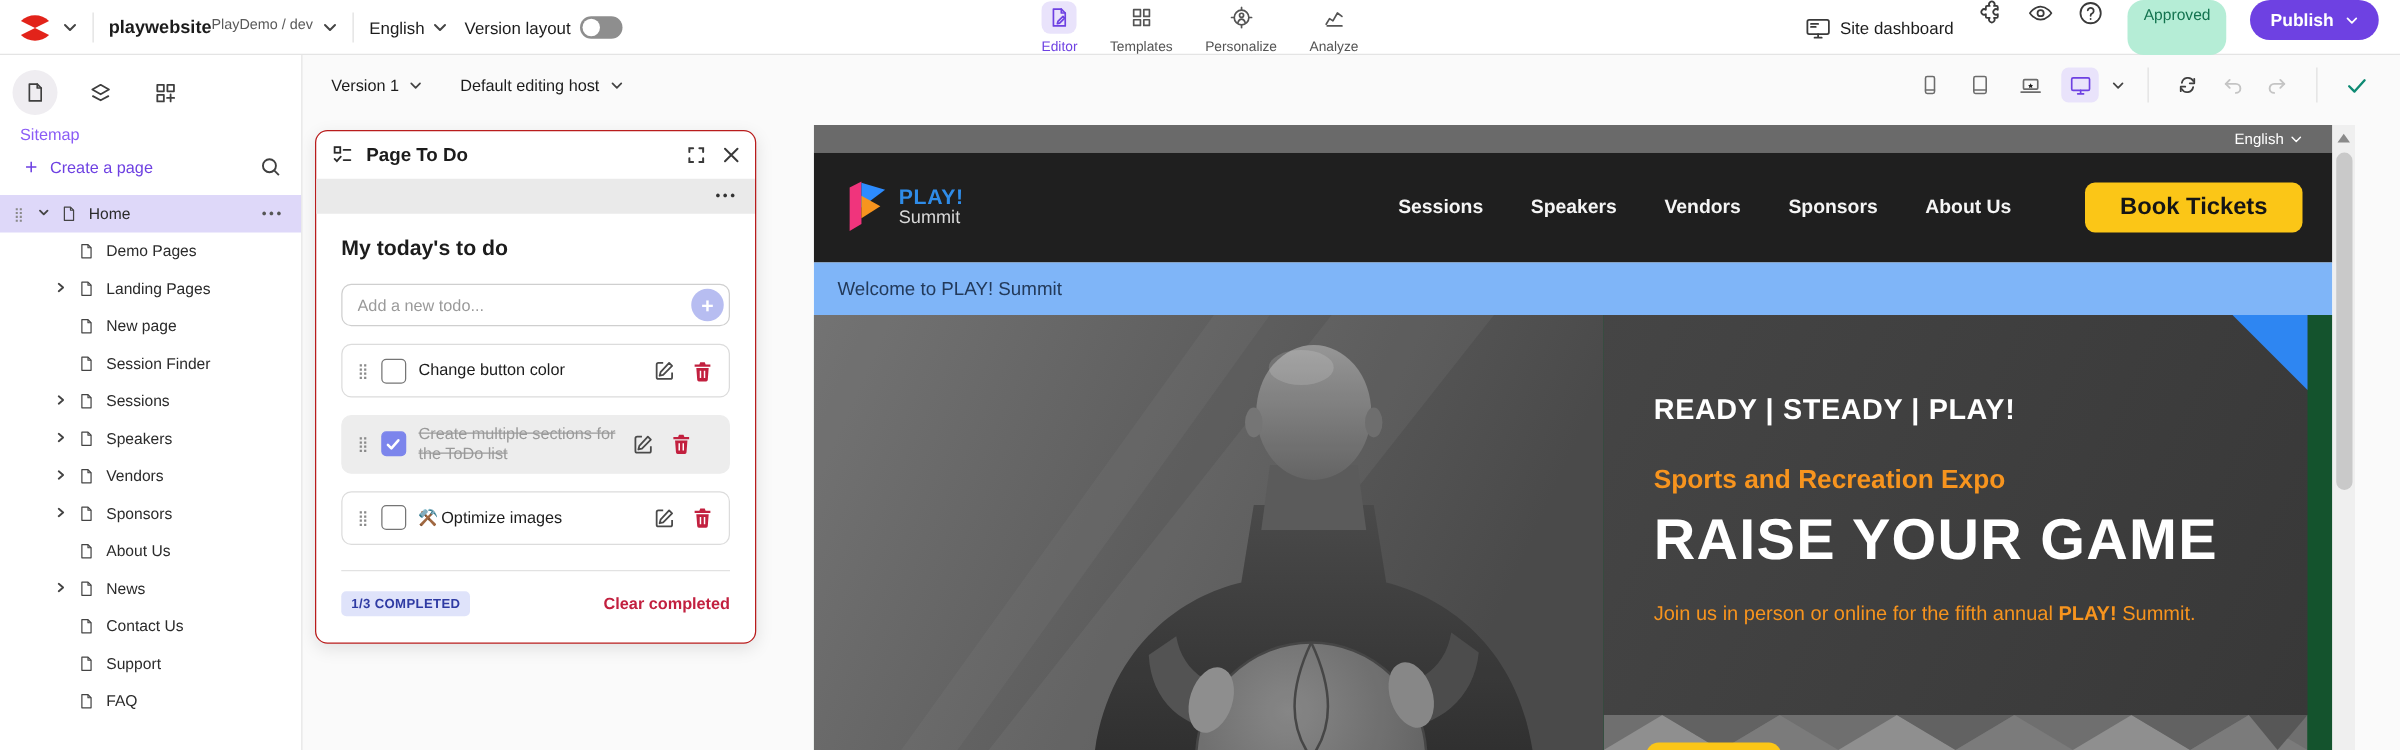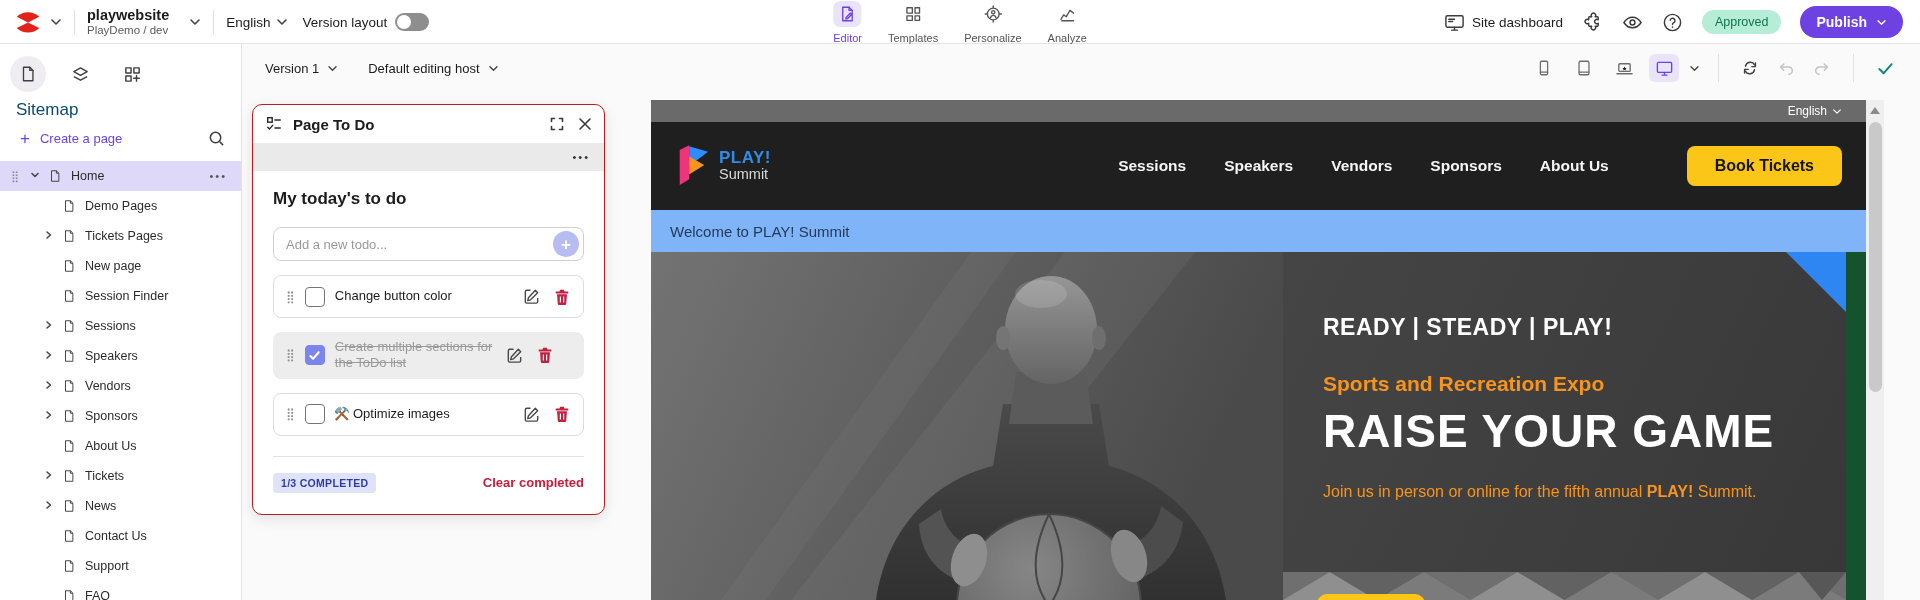--- a/index.html
+++ b/index.html
@@ -8,51 +8,51 @@
     --banner-blue:#7FB5F8; --card-dark:#3D3D3D; --yellow:#FBC617;
   }
   *{box-sizing:border-box;margin:0;padding:0}
   html,body{width:1920px;height:600px;overflow:hidden;font-family:"Liberation Sans",sans-serif;background:#FAFAFA;color:var(--ink)}
   svg{display:block}
 
   
   .topbar{position:absolute;left:0;top:0;width:1920px;height:44px;background:#fff;border-bottom:1px solid var(--border);z-index:30}
   .topbar-left{position:absolute;left:14px;top:0;height:44px;display:flex;align-items:center}
   .vdiv{width:1px;height:24px;background:#E0E0E0;margin:0 12px}
-  .site-block{display:flex;flex-direction:column;line-height:1.15;margin-right:20px}
+  .site-block{display:flex;flex-direction:row;line-height:1.15;margin-right:8px}
   .site-name{font-size:14.5px;font-weight:700}
   .site-context{font-size:11.5px;color:#5A5A5A}
   .chev{stroke:#444;fill:none;stroke-width:1.6;stroke-linecap:round;stroke-linejoin:round}
   .lang{font-size:13.5px;margin-right:6px}
   .shared-label{font-size:13.5px;margin:0 8px 0 14px}
   .toggle{width:34px;height:18px;border-radius:9px;background:#8E8E8E;position:relative;cursor:pointer}
   .toggle .knob{position:absolute;left:2px;top:2px;width:14px;height:14px;border-radius:50%;background:#fff}
 
   .tabs{position:absolute;left:50%;transform:translateX(-50%);top:0;height:44px;display:flex;align-items:center;gap:26px}
   .tab{display:flex;flex-direction:column;align-items:center;gap:5px;cursor:pointer;color:var(--gray-txt)}
   .tab .tab-ic{width:28px;height:26px;border-radius:7px;display:flex;align-items:center;justify-content:center}
   .tab .tab-label{font-size:11px}
   .tab.active{color:var(--purple)}
   .tab.active .tab-ic{background:var(--purple-bg)}
   .tab svg{stroke:currentColor;fill:none;stroke-width:1.5;stroke-linecap:round;stroke-linejoin:round}
 
-  .topbar-right{position:absolute;right:17px;top:0;height:44px;display:flex;align-items:center;gap:19px}
+  .topbar-right{position:absolute;right:17px;top:0;height:44px;display:flex;gap:19px}
   .dash{display:flex;align-items:center;gap:7px;font-size:13.5px;cursor:pointer}
   .tb-icon{width:21px;height:21px;stroke:#3A3A3A;fill:none;stroke-width:1.5;stroke-linecap:round;stroke-linejoin:round;cursor:pointer}
   .approved{background:#B5EDD6;color:#13734F;font-size:12.5px;padding:5px 13px;border-radius:13px}
   .publish{display:flex;align-items:center;gap:9px;background:var(--purple);color:#fff;font-size:14px;font-weight:700;height:32px;padding:0 16px;border-radius:16px;border:none;cursor:pointer}
   .publish .chev{stroke:#fff}
 
   
   .sidebar{position:absolute;left:0;top:44px;width:242px;height:556px;background:#fff;border-right:1px solid var(--border);z-index:20;overflow:hidden}
   .side-icons{display:flex;align-items:center;gap:16px;padding:12px 0 0 10px;height:48px}
   .side-ic{width:36px;height:36px;border-radius:50%;display:flex;align-items:center;justify-content:center;cursor:pointer}
   .side-ic.active{background:#EFEDF1}
   .side-ic svg{stroke:#3F3F3F;fill:none;stroke-width:1.5;stroke-linecap:round;stroke-linejoin:round}
-  .sitemap-label{font-size:17px;color:#0c4a6e;padding:8px 0 0 16px}
+  .sitemap-label{font-size:13px;color:#8b5cf6;padding:8px 0 0 16px}
   .create-row{display:flex;align-items:center;padding:10px 16px 8px 20px}
   .create-link{color:var(--purple);font-size:13px;font-weight:500;display:flex;align-items:center;gap:10px;cursor:pointer}
   .create-plus{font-size:17px;font-weight:400;line-height:1}
   .search-ic{margin-left:auto;stroke:#3F3F3F;fill:none;stroke-width:1.6;cursor:pointer}
 
   .tree{margin-top:6px}
   .trow{height:30px;display:flex;align-items:center;font-size:12.5px;color:#2B2B2B;cursor:pointer;position:relative}
   .trow.selected{background:#DED8F9}
   .handle{color:#8A8A8A;font-size:11px;width:14px;text-align:center;margin-left:8px}
   .tchev{width:16px;height:16px;margin-left:6px;flex:0 0 16px}
@@ -111,21 +111,21 @@
   .preview{position:absolute;left:651px;top:100px;width:1215px;height:500px;background:#fff;z-index:5;overflow:hidden}
   .pv-strip{height:22px;background:#6A6A6A;display:flex;align-items:center;justify-content:flex-end;padding-right:24px;color:#fff;font-size:12px;gap:5px}
   .pv-strip .chev{stroke:#fff;stroke-width:1.4}
   .pv-nav{height:88px;background:var(--nav-black);display:flex;align-items:center;padding:0 24px}
   .logo{display:flex;align-items:center;gap:10px}
   .logo-text{line-height:1.05}
   .logo-play{color:#2F8CE8;font-size:17px;font-weight:800;letter-spacing:.5px}
   .logo-summit{color:#D9D9D9;font-size:14.5px}
   .pv-menu{margin-left:auto;display:flex;align-items:center;gap:38px}
   .pv-link{color:#F5F5F5;font-size:15.5px;font-weight:700;cursor:pointer;white-space:nowrap}
-  .book-btn{margin-left:40px;background:var(--yellow);color:#151515;font-size:16px;font-weight:700;height:40px;padding:0 28px;border-radius:8px;border:none;cursor:pointer}
+  .book-btn{margin-left:21px;background:var(--yellow);color:#151515;font-size:19px;font-weight:700;height:40px;padding:0 28px;border-radius:8px;border:none;cursor:pointer}
   .pv-banner{height:42px;background:var(--banner-blue);display:flex;align-items:center;padding-left:19px;color:#233A5A;font-size:15px}
   .pv-hero{position:relative;height:348px;background:#14532d}
   .hero-photo{position:absolute;left:0;top:0;width:632px;height:348px}
   .hero-card{position:absolute;left:632px;top:0;width:563px;height:320px;background:linear-gradient(115deg,#454545,#383838);padding:64px 40px 0;overflow:hidden}
   .hero-tri{position:absolute;top:0;right:0;width:0;height:0;border-left:60px solid transparent;border-top:60px solid #2E86F2}
   .hero-kicker{color:#fff;font-size:23px;font-weight:800;letter-spacing:.5px;line-height:1}
   .hero-sub{color:var(--orange);font-size:21px;font-weight:700;margin-top:34px;line-height:1}
   .hero-title{color:#fff;font-size:46px;font-weight:800;margin-top:14px;line-height:1;letter-spacing:1px}
   .hero-tag{color:var(--orange);font-size:16px;margin-top:28px;line-height:1.2}
   .hero-tag b{font-weight:800}
@@ -307,21 +307,21 @@
     <div class="trow lvl1">
       <span class="tchev">
           <svg width="14" height="14" viewBox="0 0 14 14">
             <polyline points="5,4 8.5,7 5,10"></polyline>
           </svg>
         </span>
       <svg class="page-ic" width="14" height="14" viewBox="0 0 20 20">
           <path d="M5 2.5h7l3.5 3.5v11.5h-10.5z"></path>
           <path d="M12 2.5v3.5h3.5"></path>
         </svg>
-      <span class="tlabel">Tickets Pages</span>
+      <span class="tlabel">Landing Pages</span>
     </div>
     <div class="trow lvl1">
       <span class="tchev empty"></span>
       <svg class="page-ic" width="14" height="14" viewBox="0 0 20 20">
           <path d="M5 2.5h7l3.5 3.5v11.5h-10.5z"></path>
           <path d="M12 2.5v3.5h3.5"></path>
         </svg>
       <span class="tlabel">New page</span>
     </div>
     <div class="trow lvl1">
@@ -380,32 +380,20 @@
         </svg>
       <span class="tlabel">Sponsors</span>
     </div>
     <div class="trow lvl1">
       <span class="tchev empty"></span>
       <svg class="page-ic" width="14" height="14" viewBox="0 0 20 20">
           <path d="M5 2.5h7l3.5 3.5v11.5h-10.5z"></path>
           <path d="M12 2.5v3.5h3.5"></path>
         </svg>
       <span class="tlabel">About Us</span>
-    </div>
-    <div class="trow lvl1">
-      <span class="tchev">
-          <svg width="14" height="14" viewBox="0 0 14 14">
-            <polyline points="5,4 8.5,7 5,10"></polyline>
-          </svg>
-        </span>
-      <svg class="page-ic" width="14" height="14" viewBox="0 0 20 20">
-          <path d="M5 2.5h7l3.5 3.5v11.5h-10.5z"></path>
-          <path d="M12 2.5v3.5h3.5"></path>
-        </svg>
-      <span class="tlabel">Tickets</span>
     </div>
     <div class="trow lvl1">
       <span class="tchev">
           <svg width="14" height="14" viewBox="0 0 14 14">
             <polyline points="5,4 8.5,7 5,10"></polyline>
           </svg>
         </span>
       <svg class="page-ic" width="14" height="14" viewBox="0 0 20 20">
           <path d="M5 2.5h7l3.5 3.5v11.5h-10.5z"></path>
           <path d="M12 2.5v3.5h3.5"></path>

